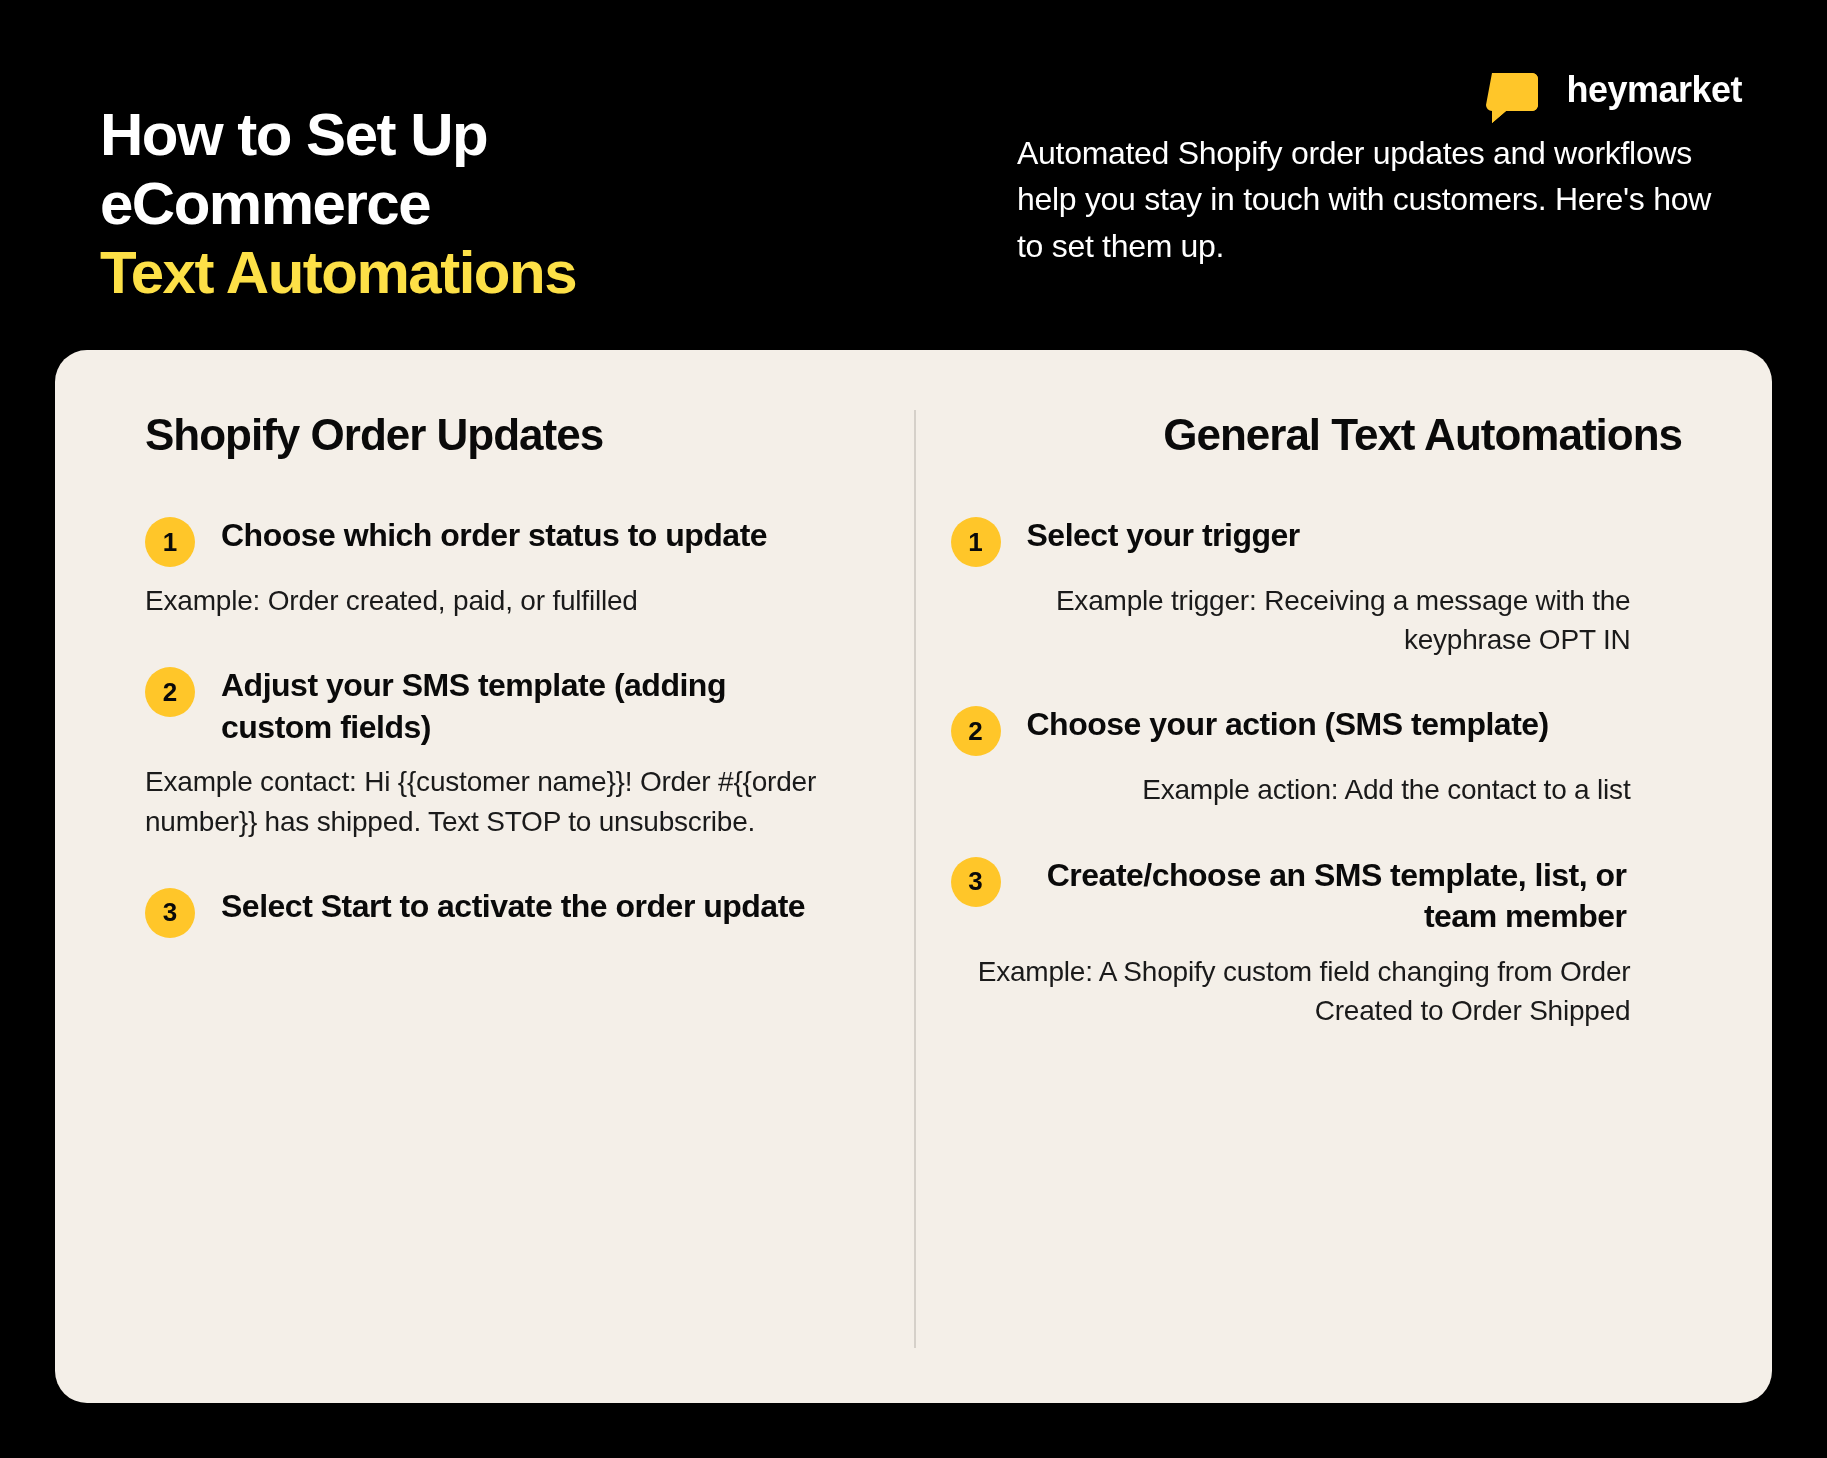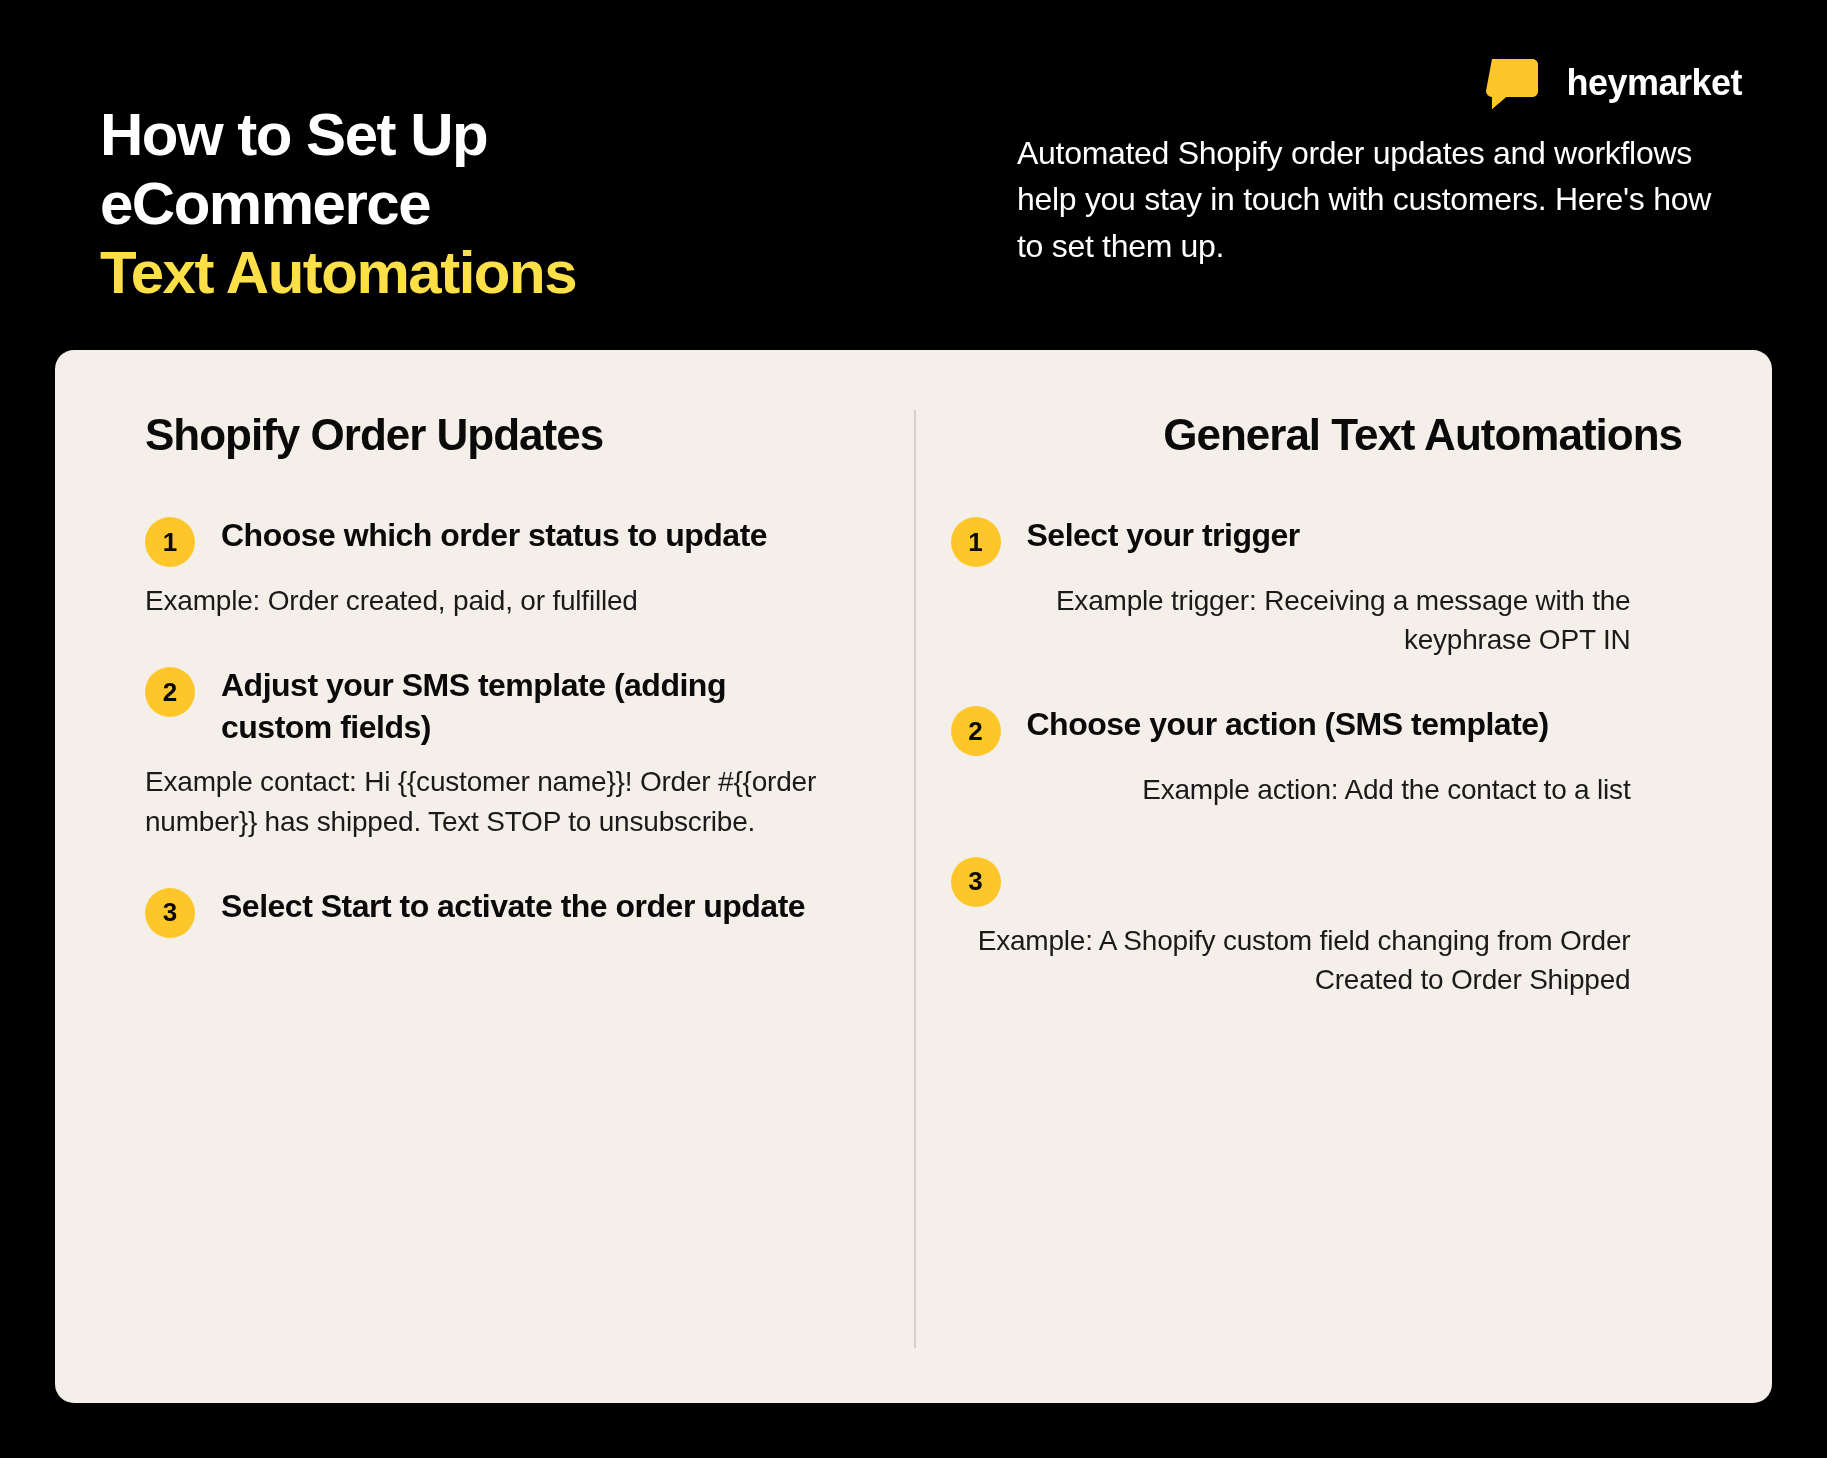--- a/index.html
+++ b/index.html
@@ -41,43 +41,43 @@
     font-size: 32px;
     line-height: 1.45;
     font-weight: 400;
     margin-top: 30px;
     letter-spacing: -0.3px;
   }
 
   
   .logo {
     position: absolute;
-    top: 55px;
+    top: 69px;
     right: 85px;
     display: flex;
-    align-items: center;
+    align-items: flex-start;
     gap: 24px;
   }
   .logo svg { display: block; }
   .logo-text {
     color: #ffffff;
     font-size: 36px;
     font-weight: 700;
     letter-spacing: -0.5px;
   }
 
   
   .card {
     position: absolute;
     left: 55px;
     right: 55px;
     top: 350px;
     bottom: 55px;
     background: #F4EFE8;
-    border-radius: 19px;
+    border-radius: 32px;
     display: flex;
     padding: 60px 55px 55px 55px;
     gap: 0;
   }
   .col {
     flex: 1 1 50%;
     padding: 0 35px;
     min-width: 0;
   }
   .col + .col {
@@ -199,18 +199,19 @@
       <div class="step-head">
         <div class="badge">2</div>
         <div class="step-title">Choose your action (SMS template)</div>
       </div>
       <div class="step-body"><span class="lbl">Example action:</span><span> Add the contact to a list</span></div>
     </div>
 
     <div class="step">
       <div class="step-head">
         <div class="badge">3</div>
+        <div class="step-title">Create/choose an SMS template, list, or team member</div>
       </div>
       <div class="step-body"><span class="lbl">Example:</span><span> A Shopify custom field changing from Order Created to Order Shipped</span></div>
     </div>
   </div>
 
 </div>
 
 </body></html>

